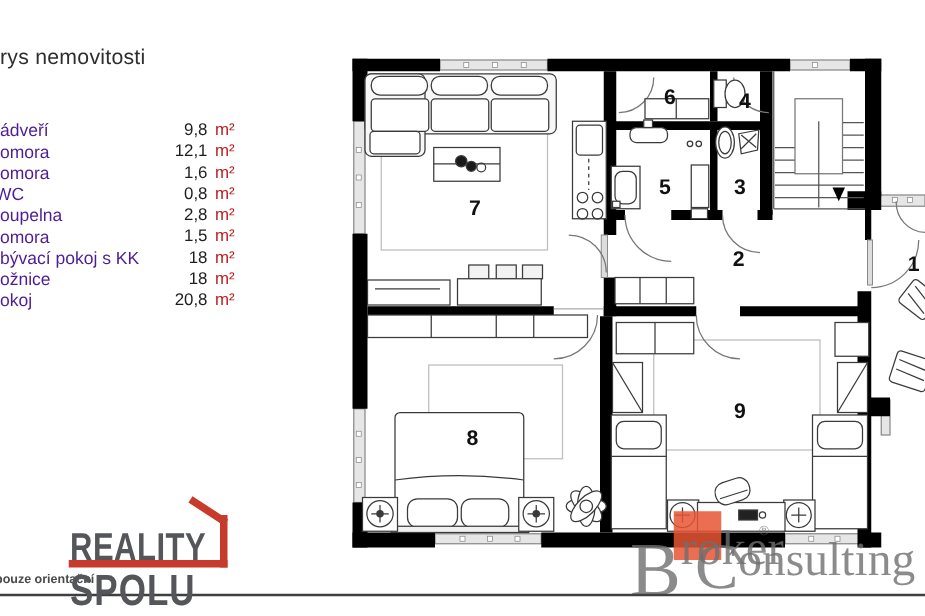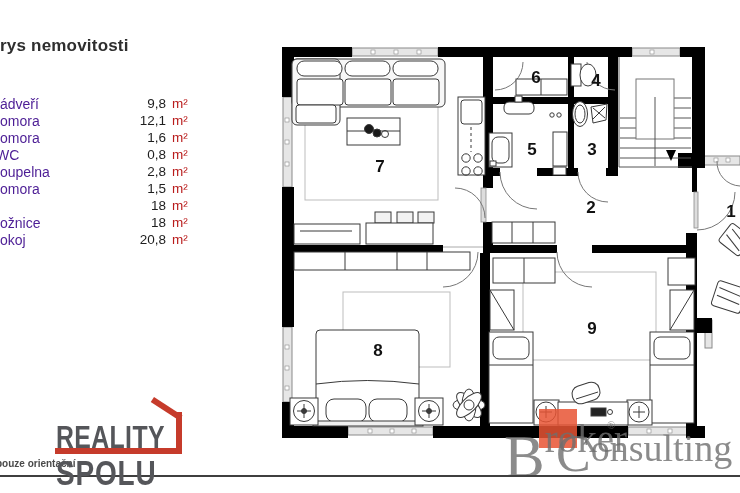--- a/index.html
+++ b/index.html
@@ -2,21 +2,21 @@
 <html><head>
 <meta charset="utf-8">
 <style>
   html,body{margin:0;padding:0;}
   body{
     width:740px;height:493px;position:relative;overflow:hidden;background:#fff;
     font-family:"Liberation Sans",sans-serif;
   }
   .abs{position:absolute;}
   
-  .title{left:0;top:36px;font-size:17px;font-weight:700;color:#2e2e2e;letter-spacing:.2px;white-space:nowrap;}
+  .title{left:0;top:36px;font-size:17px;font-weight:400;color:#2e2e2e;letter-spacing:.2px;white-space:nowrap;}
   .legend{left:0;top:95px;width:200px;}
   .lg-row{position:relative;height:17px;}
   .lg-name{position:absolute;left:0;top:1px;font-size:14px;color:#4c1d95;white-space:nowrap;}
   .lg-val{position:absolute;left:118px;top:1px;width:48px;text-align:right;font-size:13.5px;color:#1e1e1e;}
   .lg-unit{position:absolute;left:172px;top:1px;font-size:13.5px;color:#b91c1c;}
   
   .rule{left:0;top:475px;width:740px;height:2px;background:#3f3f3f;}
   .disclaimer{left:-4px;top:458px;font-size:10px;font-weight:bold;color:#4a4a4a;white-space:nowrap;}
   
   .rs-gray{color:#55565a;font-weight:bold;transform-origin:left top;white-space:nowrap;}
@@ -361,20 +361,21 @@
       <span class="lg-name">oupelna</span>
       <span class="lg-val">2,8</span>
       <span class="lg-unit">m²</span>
     </div>
   <div class="lg-row">
       <span class="lg-name">omora</span>
       <span class="lg-val">1,5</span>
       <span class="lg-unit">m²</span>
     </div>
   <div class="lg-row">
+      <span class="lg-name">bývací pokoj s KK</span>
       <span class="lg-val">18</span>
       <span class="lg-unit">m²</span>
     </div>
   <div class="lg-row">
       <span class="lg-name">ožnice</span>
       <span class="lg-val">18</span>
       <span class="lg-unit">m²</span>
     </div>
   <div class="lg-row">
       <span class="lg-name">okoj</span>

